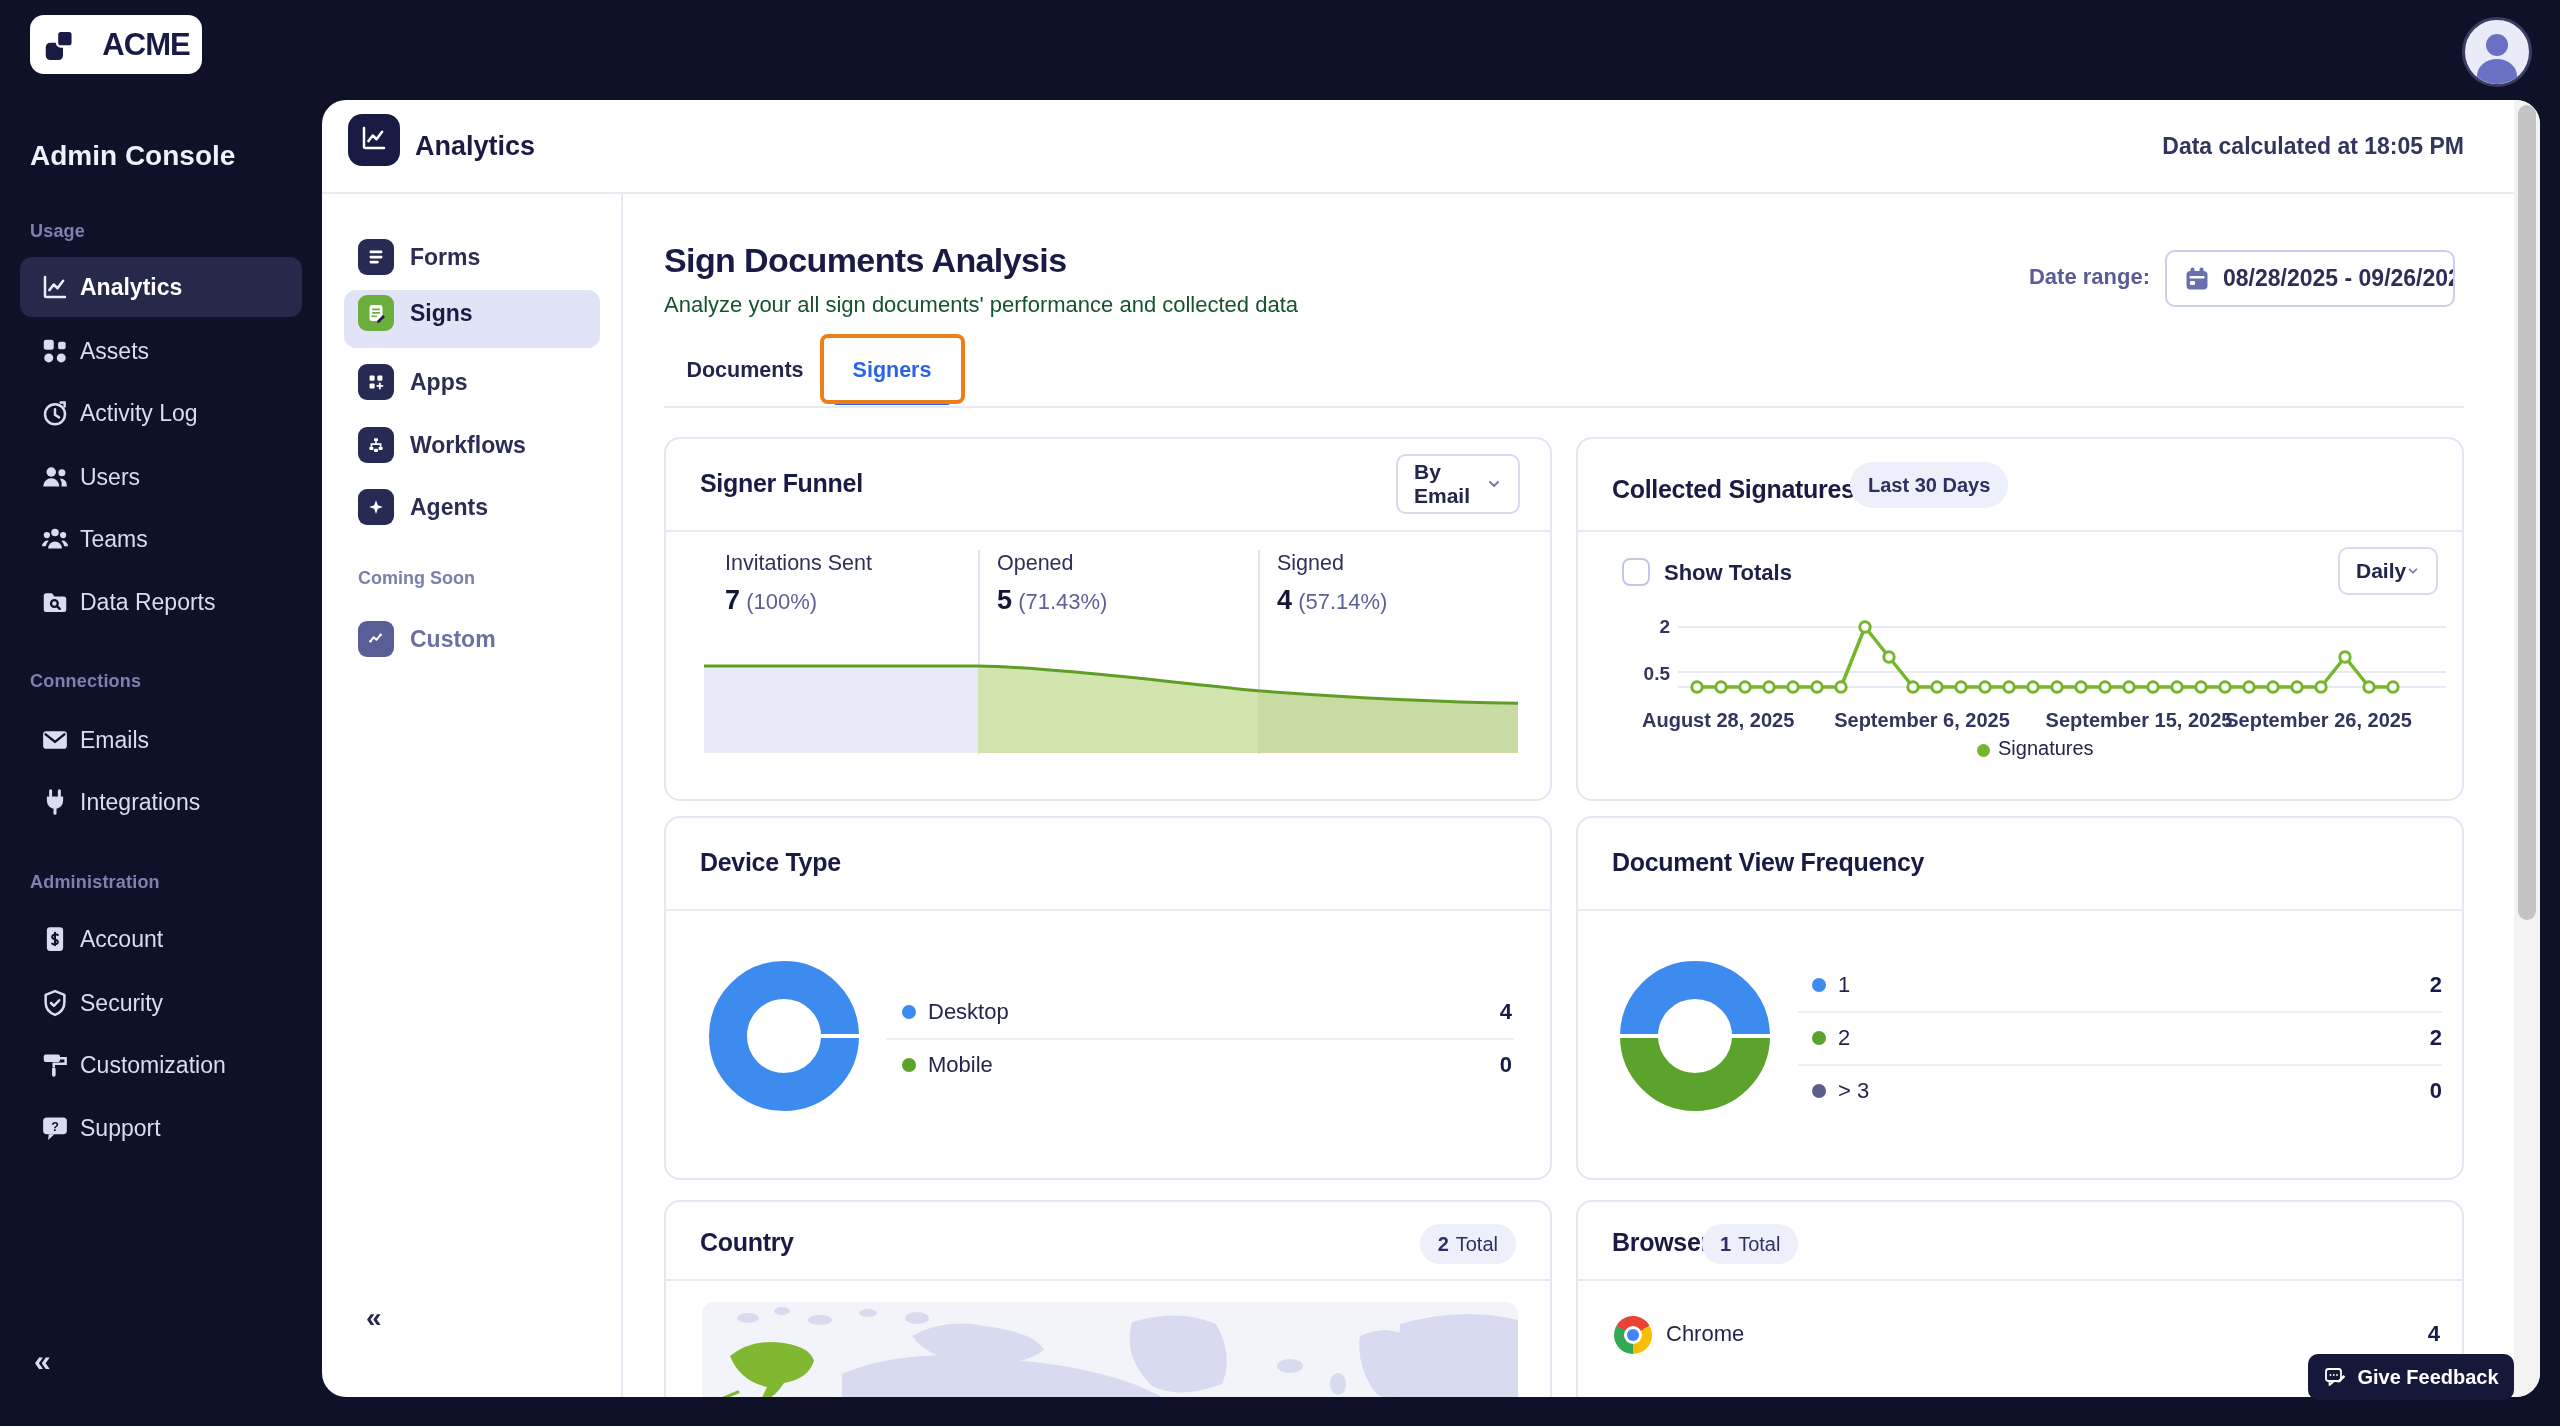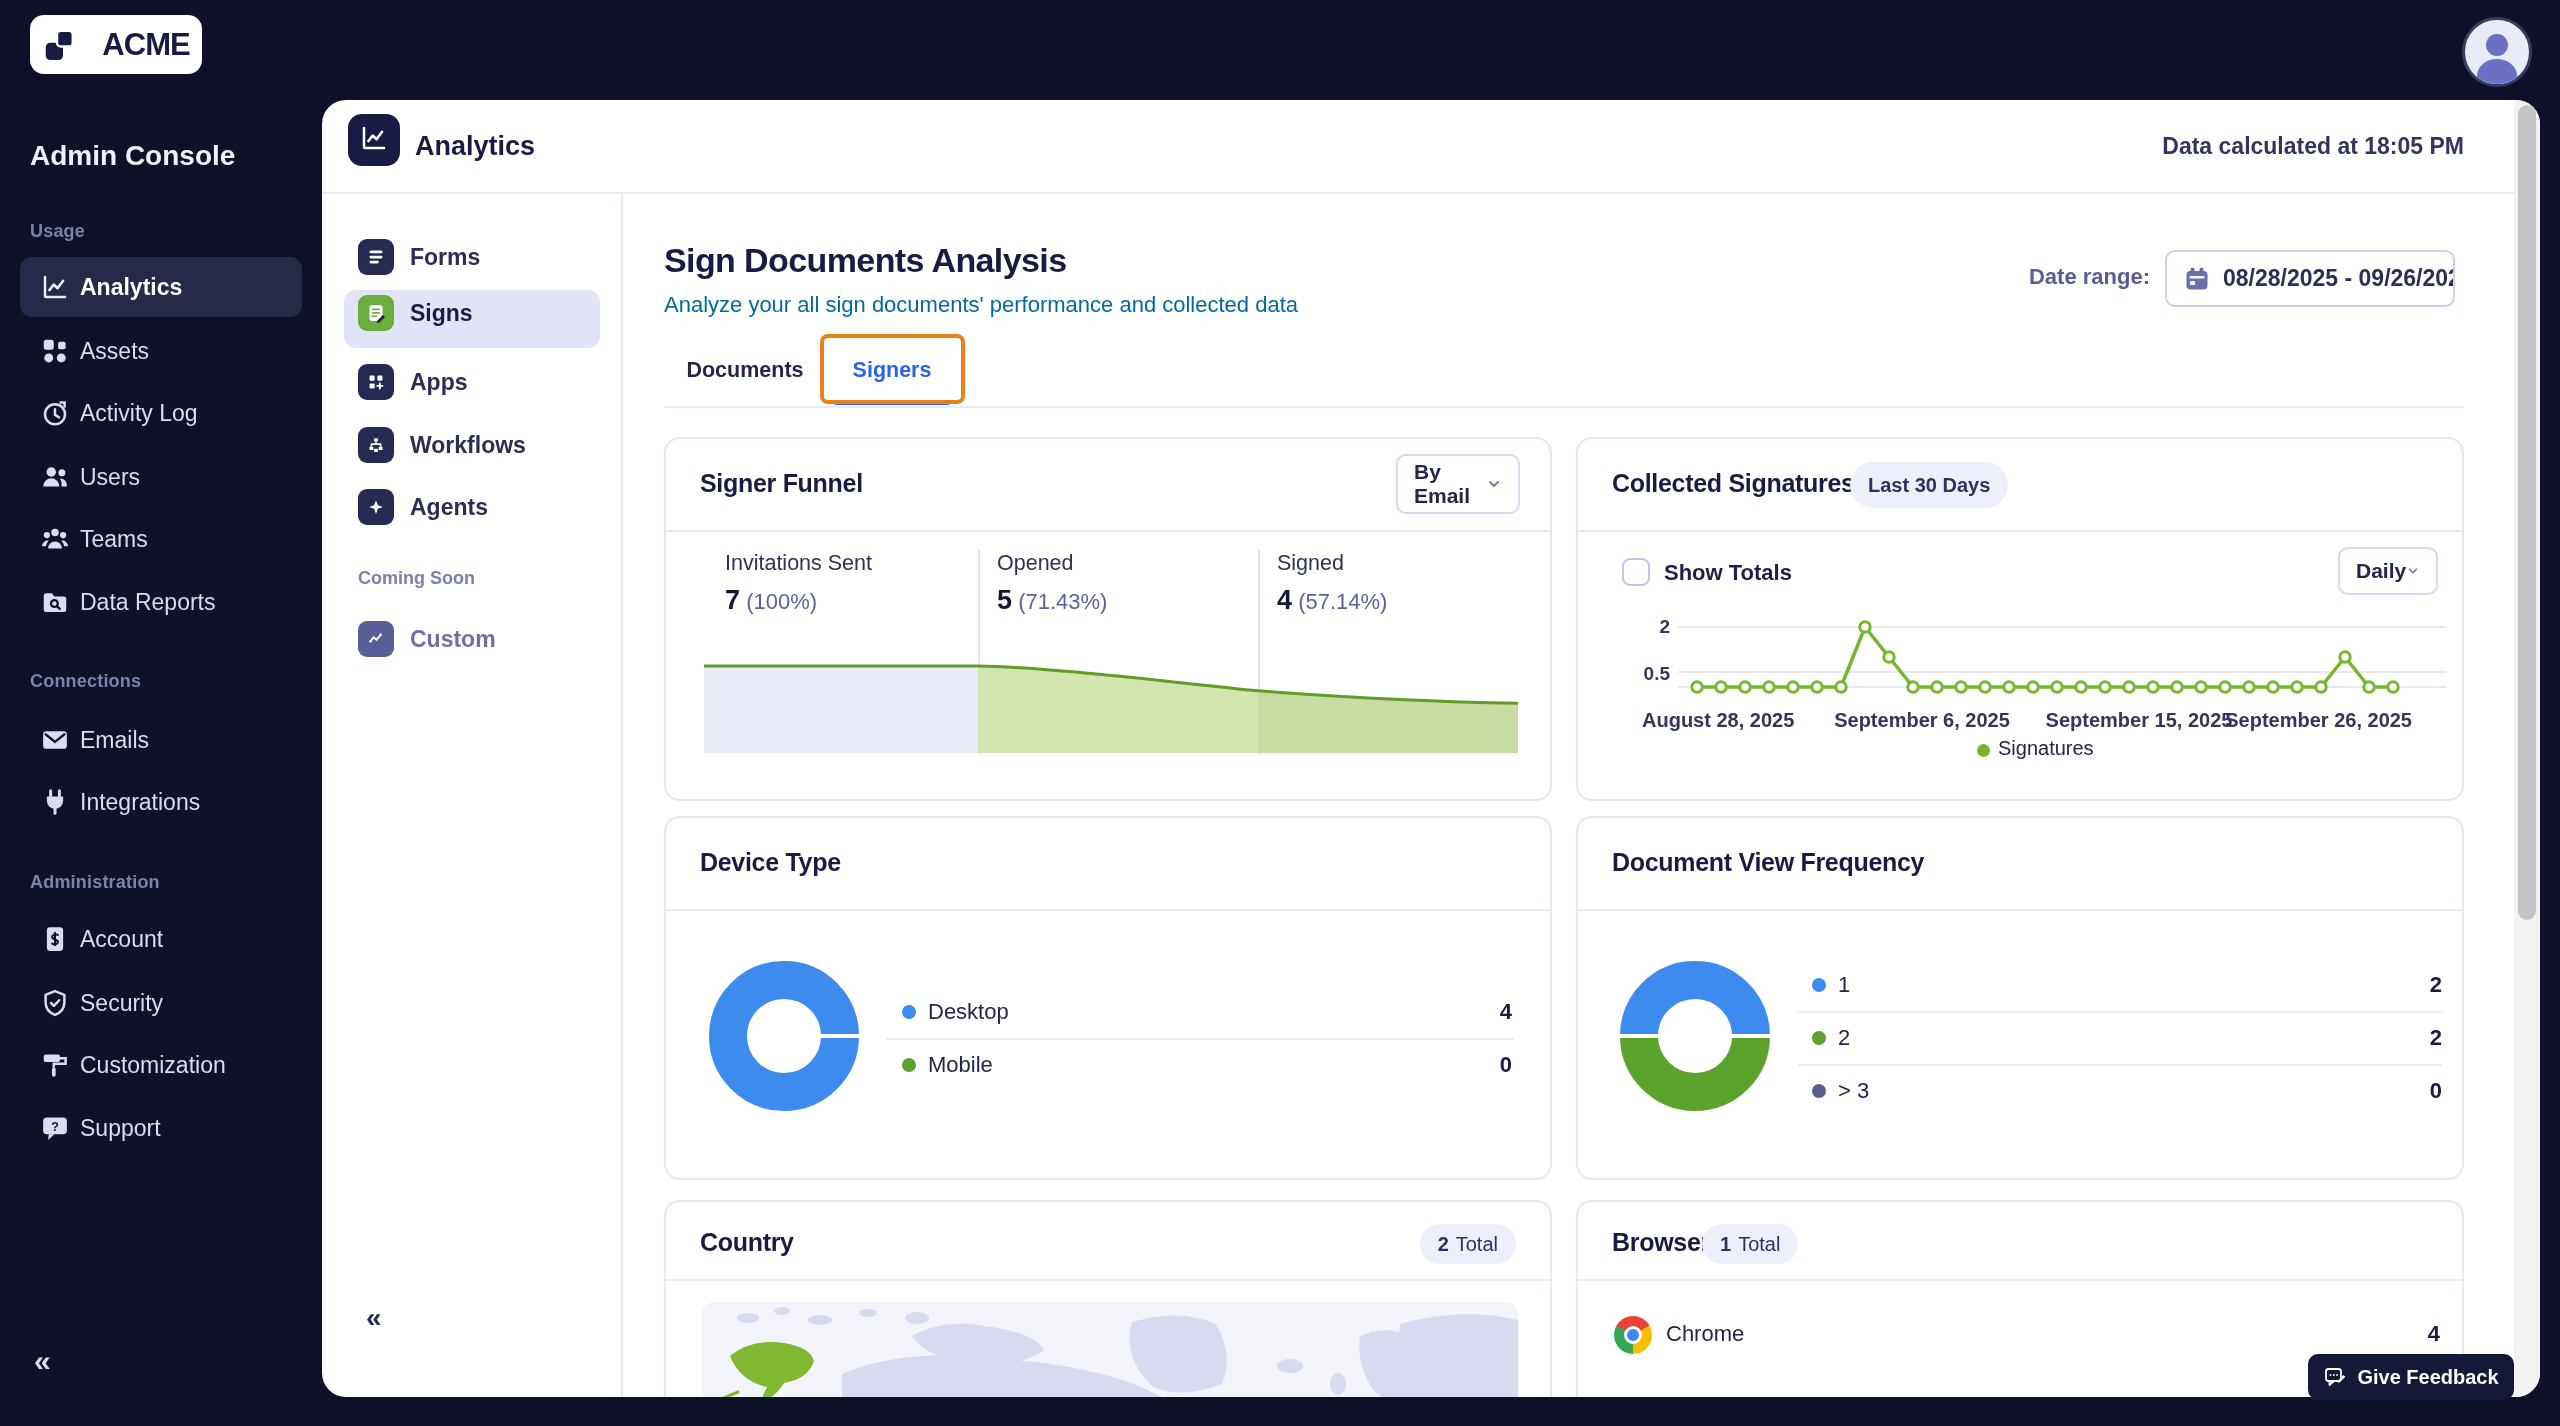--- a/index.html
+++ b/index.html
@@ -234,21 +234,21 @@
           <path d="M6 14.5l3.5-4.5 3 3 4.5-5.5"></path>
           <circle cx="6" cy="14.5" r="1.4" fill="#fff" stroke="none"></circle>
           <circle cx="17" cy="7.5" r="1.4" fill="#fff" stroke="none"></circle>
         </svg>
       </span>
     <span class="lbl" style="color:#6d71a1;">Custom</span>
   </div>
   <div class="abs" style="left:44px;top:1202px;font-size:28px;font-weight:700;color:#272a52;cursor:pointer;">«</div>
 
   <div class="abs" style="left:342px;top:141px;font-size:34px;font-weight:800;color:#191b45;letter-spacing:-.6px;">Sign Documents Analysis</div>
-  <div class="abs" style="left:342px;top:192px;font-size:22px;color:#0369a1;">Analyze your all sign documents' performance and collected data</div>
+  <div class="abs" style="left:342px;top:192px;font-size:22px;color:#14532d;">Analyze your all sign documents' performance and collected data</div>
 
   <div class="abs" style="left:1628px;top:164px;width:200px;text-align:right;font-size:22px;font-weight:600;color:#595d95;">Date range:</div>
   <div class="abs flex" style="left:1843px;top:150px;width:290px;height:57px;border:2px solid #c9cfee;border-radius:10px;background:#fff;padding:0 0 0 16px;gap:12px;overflow:hidden;cursor:pointer;">
     <span style="display:inline-flex;flex:none;">
         <svg width="28" height="28" viewBox="0 0 28 28">
           <rect x="7.5" y="2.5" width="4" height="7" rx="2" fill="#6a6fb0"></rect>
           <rect x="16.5" y="2.5" width="4" height="7" rx="2" fill="#6a6fb0"></rect>
           <rect x="3.5" y="6" width="21" height="18.5" rx="4" fill="#6a6fb0"></rect>
           <rect x="6.5" y="11" width="15" height="2.4" rx="1.2" fill="#fff"></rect>
           <rect x="7" y="16" width="5" height="4" rx="1.2" fill="#fff"></rect>
@@ -292,21 +292,21 @@
 
     <svg id="funnel-svg" class="abs" style="left:38px;top:224px;" width="814" height="96" viewBox="0 0 814 96">
         <path d="M0 3 H274 V90 H0 Z" fill="#e8ebf6"></path>
         <path d="M274 3 C344 4 464 18.85589999999999 554 27.85589999999999 V90 H274 Z" fill="#d2e5af"></path>
         <path d="M554 27.85589999999999 C649 34.85589999999999 724 38.788199999999996 814 40.288199999999996 V90 H554 Z" fill="#c8dba2"></path>
         <path d="M0 3 H274 C344 4 464 18.85589999999999 554 27.85589999999999 C649 34.85589999999999 724 38.788199999999996 814 40.288199999999996" fill="none" stroke="#5f9d26" stroke-width="3"></path>
       </svg>
   </div>
 
   <div class="card" style="left:1254px;top:337px;width:888px;height:364px;">
-    <div class="card-title" style="top:30px;text-align:center;">Collected Signatures</div>
+    <div class="card-title" style="top:36px;text-align:center;">Collected Signatures</div>
     <div class="pill" style="left:272px;top:23px;height:46px;font-weight:600;">Last 30 Days</div>
     <div class="hdiv" style="left:0;top:91px;width:884px;"></div>
 
     <div class="abs" style="left:44px;top:119px;width:28px;height:28px;border:2.5px solid #c2c8ea;border-radius:8px;background:#fff;cursor:pointer;"></div>
     <div class="abs" style="left:86px;top:121px;font-size:22px;font-weight:600;color:#1e2049;cursor:pointer;">Show Totals</div>
     <div class="btn" style="left:760px;top:108px;width:100px;height:48px;">
       <span class="bl">Daily</span>
       <span style="display:inline-flex;">
           <svg width="14" height="14" viewBox="0 0 16 16" fill="none" stroke="#777caa" stroke-width="2" stroke-linecap="round" stroke-linejoin="round">
             <path d="M4 6l4 4 4-4"></path>

